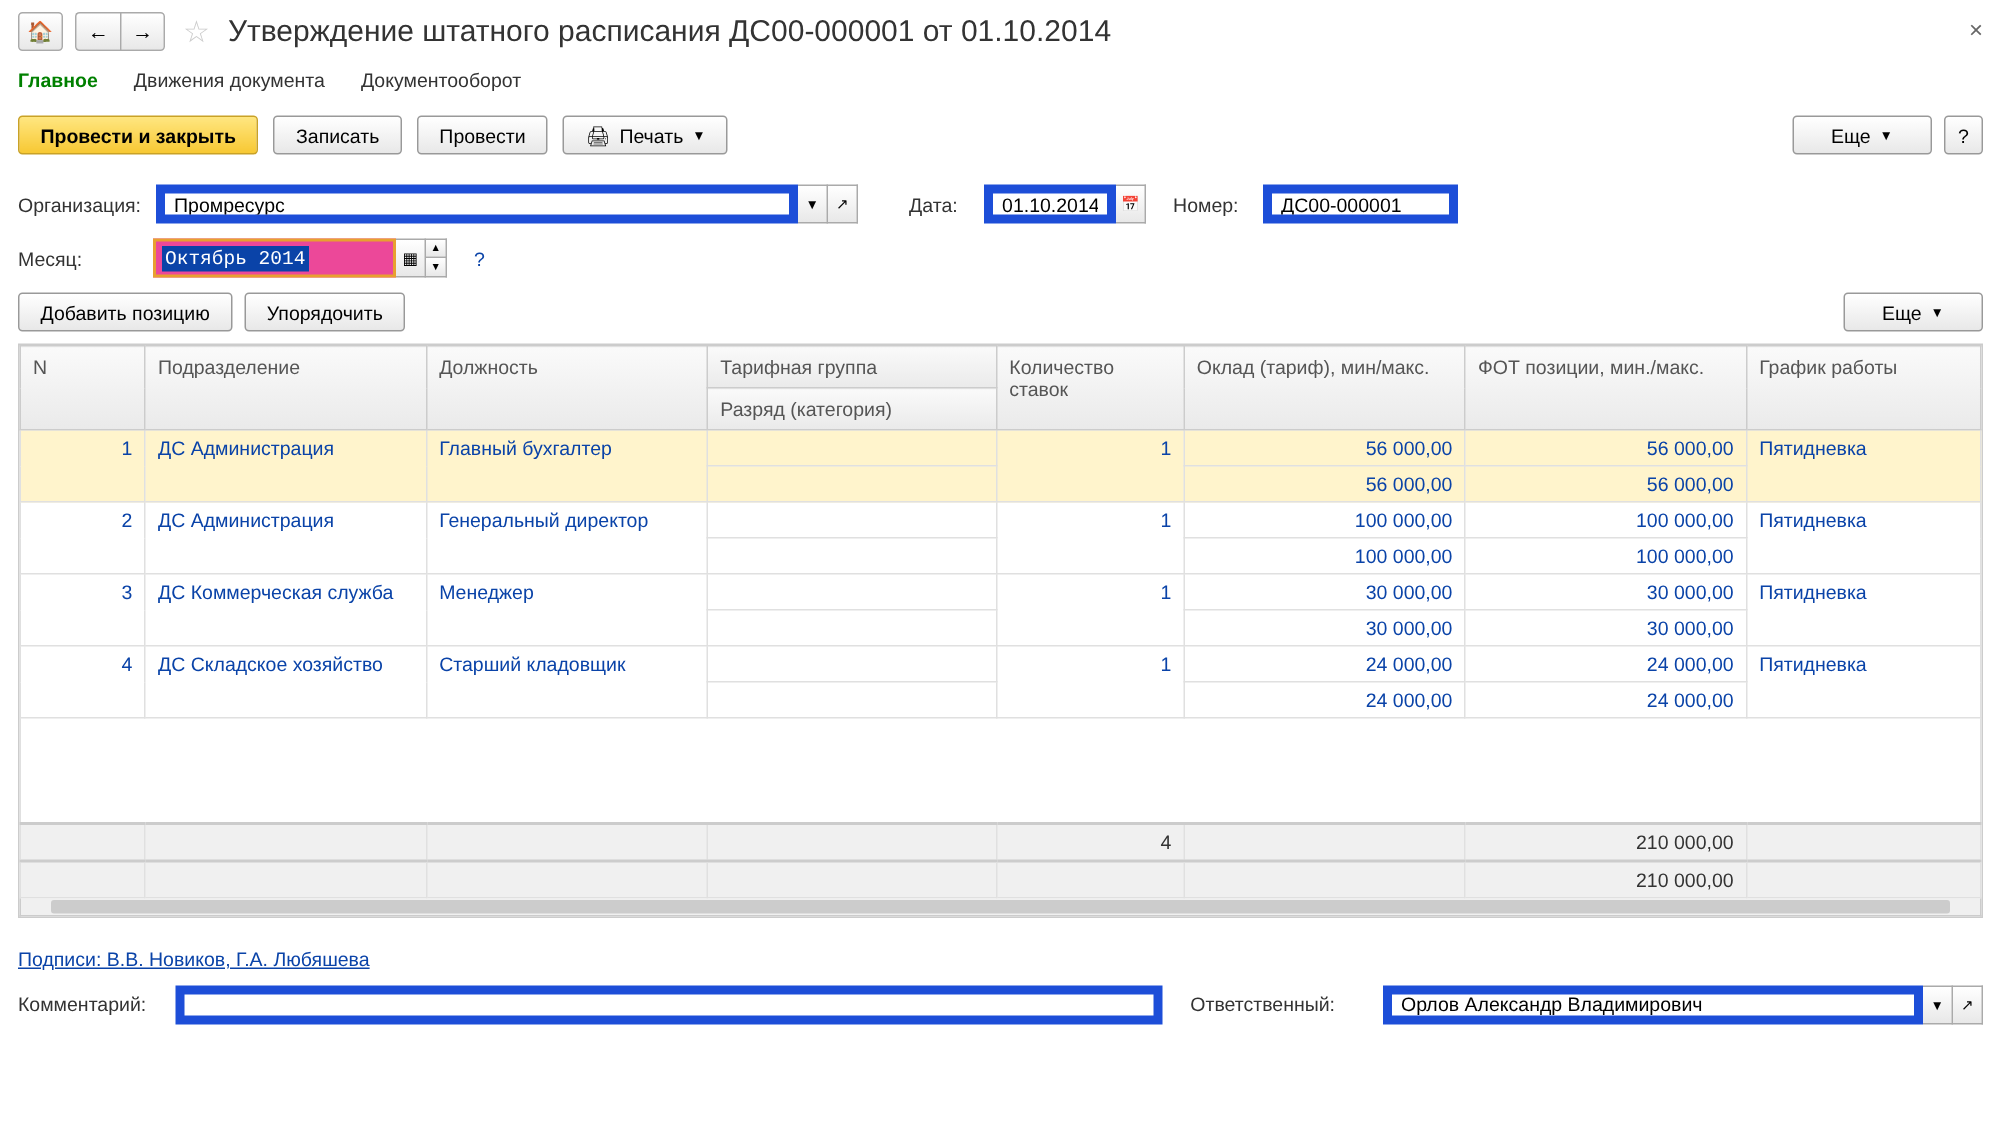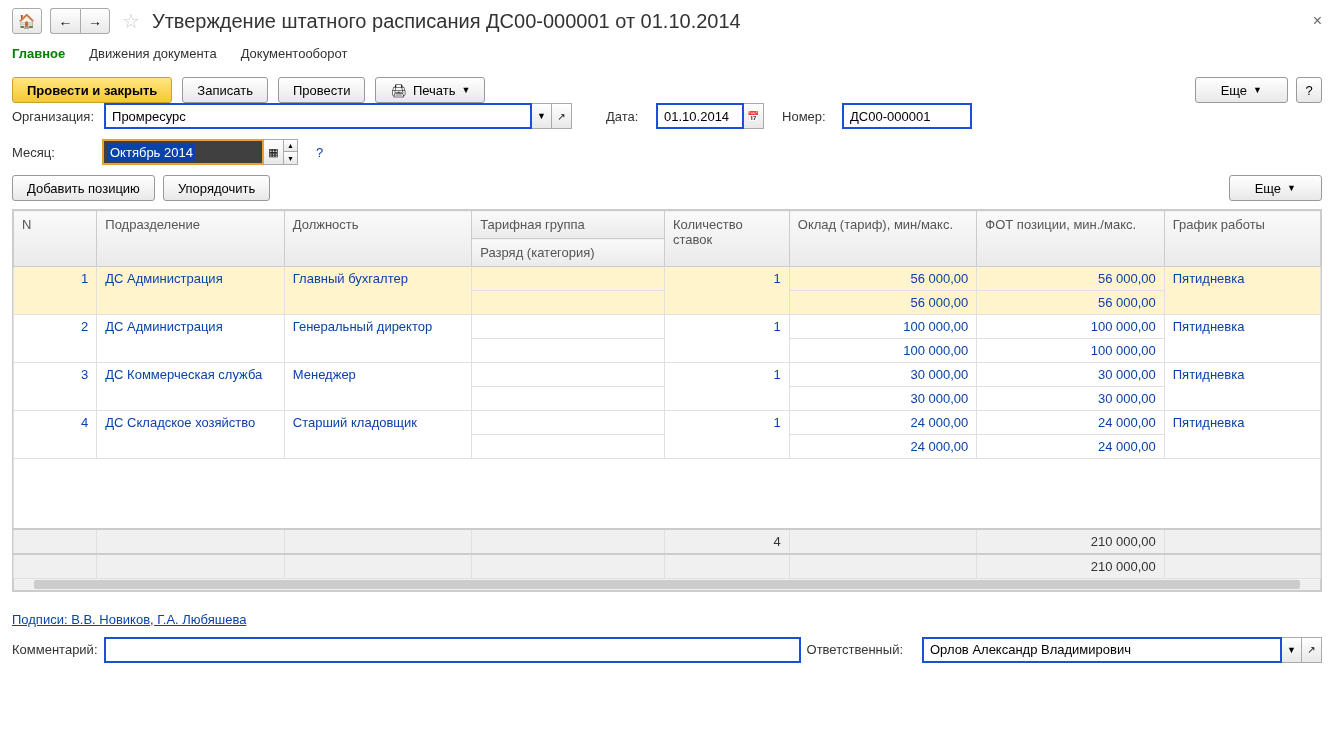--- a/index.html
+++ b/index.html
@@ -8,35 +8,35 @@
 .nav-btn { width: 30px; height: 26px; background: linear-gradient(#fff, #e8e8e8); border: 1px solid #aaa; border-radius: 3px; cursor: pointer; display: flex; align-items: center; justify-content: center; font-size: 14px; }
 .nav-group { display: flex; }
 .nav-group .nav-btn:first-child { border-radius: 3px 0 0 3px; border-right: none; }
 .nav-group .nav-btn:last-child { border-radius: 0 3px 3px 0; }
 .star-icon { color: #ccc; font-size: 20px; margin: 0 4px; cursor: pointer; }
 .page-title { font-size: 20px; font-weight: normal; color: #333; }
 .close-x { margin-left: auto; cursor: pointer; font-size: 16px; color: #666; }
 .tabs { display: flex; gap: 24px; margin-bottom: 14px; }
 .tab { cursor: pointer; color: #333; padding: 2px 0; }
 .tab.active { color: #008000; font-weight: bold; }
-.toolbar { display: flex; gap: 10px; align-items: center; margin-bottom: 0; }
+.toolbar { display: flex; gap: 10px; align-items: center; margin-bottom: 20px; }
 .btn { height: 26px; padding: 0 14px; background: linear-gradient(#fff, #e8e8e8); border: 1px solid #999; border-radius: 3px; cursor: pointer; font-size: 13px; display: inline-flex; align-items: center; gap: 6px; }
 .btn-primary { background: linear-gradient(#ffe680, #f7c833); border-color: #c9a227; font-weight: bold; }
 .btn-more { padding: 0 25px; }
 .toolbar-right { margin-left: auto; display: flex; gap: 8px; }
 .btn-help { width: 26px; padding: 0; justify-content: center; }
 .form-row { display: flex; align-items: center; gap: 10px; margin-bottom: 10px; }
 .form-label { min-width: 80px; color: #333; }
 .input-wrap { display: flex; align-items: center; }
-.input-wrap input { height: 26px; border: 2px solid #1d4ed8; padding: 0 6px; font-size: 13px; }
+.input-wrap input { height: 26px; border: 6px solid #1d4ed8; padding: 0 6px; font-size: 13px; }
 .input-org { width: 428px; }
 .input-btn { width: 20px; height: 26px; border: 1px solid #aaa; border-left: none; background: linear-gradient(#fff, #e8e8e8); cursor: pointer; display: flex; align-items: center; justify-content: center; font-size: 10px; }
 .input-date { width: 88px; }
 .input-num { width: 130px; }
-.input-month { width: 162px; border: 2px solid #e8a030 !important; background: #404040; color: #0a43a8; }
+.input-month { width: 162px; border: 2px solid #e8a030 !important; background: #ec4899; color: #0a43a8; font-family: Liberation Mono, monospace; }
 .month-selected { background: #0a43a8; color: #fff; padding: 1px 2px; }
 .month-btns { display: flex; flex-direction: column; }
 .month-calendar { width: 20px; height: 26px; border: 1px solid #aaa; border-left: none; background: linear-gradient(#fff, #e8e8e8); cursor: pointer; display: flex; align-items: center; justify-content: center; font-size: 11px; }
 .spinner { width: 14px; height: 13px; border: 1px solid #aaa; border-left: none; background: linear-gradient(#fff, #e8e8e8); cursor: pointer; font-size: 7px; text-align: center; line-height: 11px; }
 .help-link { color: #0a43a8; margin-left: 8px; cursor: pointer; }
 .table-toolbar { display: flex; gap: 8px; margin-bottom: 8px; }
 .table-container { border: 1px solid #ccc; }
 .data-table { width: 100%; border-collapse: collapse; }
 .data-table th { background: linear-gradient(#fafafa, #eaeaea); border: 1px solid #ccc; padding: 6px 8px; text-align: left; font-weight: normal; font-size: 13px; color: #555; vertical-align: top; }
 .data-table td { border: 1px solid #e0e0e0; padding: 4px 8px; vertical-align: top; font-size: 13px; }
@@ -50,21 +50,21 @@
 .col-sched { width: 150px; }
 .row-selected td { background: #fff4cc; }
 .cell-link { color: #0a43a8; }
 .num-cell { text-align: right; color: #0a43a8; }
 .empty-body { height: 70px; }
 .totals-row td { background: #f0f0f0; border-top: 2px solid #ccc; }
 .scrollbar-track { height: 12px; background: #f0f0f0; border: 1px solid #ccc; border-top: none; position: relative; }
 .scrollbar-thumb { position: absolute; left: 20px; right: 20px; top: 1px; bottom: 1px; background: #ccc; border-radius: 2px; }
 .signatures { margin-top: 20px; }
 .signatures a { color: #0a43a8; text-decoration: underline; cursor: pointer; }
-.footer-row { display: flex; align-items: center; gap: 6px; margin-top: 10px; }
+.footer-row { display: flex; align-items: center; gap: 19px; margin-top: 10px; }
 .input-comment { flex: 1; }
 .input-comment input { width: 100%; }
 .input-resp { width: 360px; margin-left: 13px; }
 .dropdown-arrow { font-size: 9px; }
 </style>
 </head>
 <body>
 
 <div class="top-bar">
   <button class="nav-btn">🏠</button>

